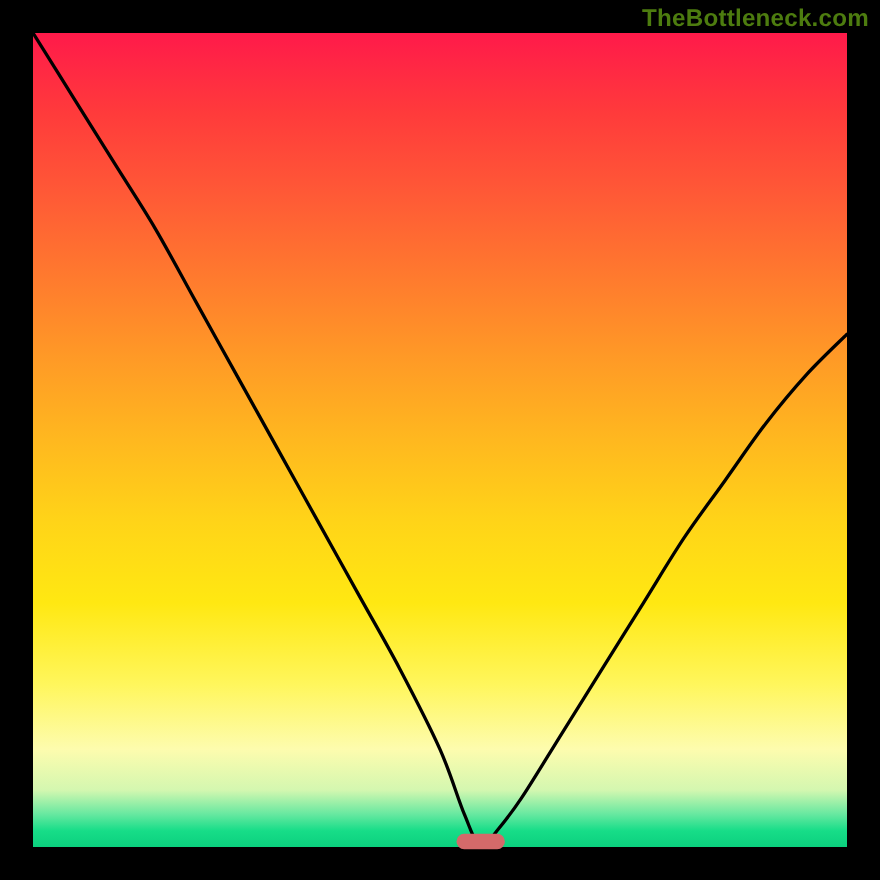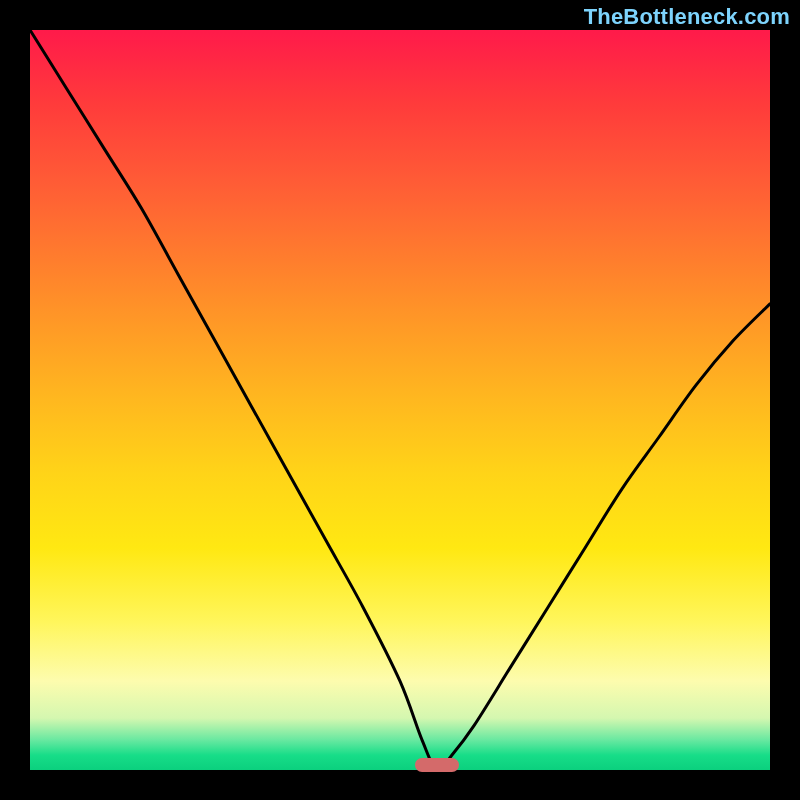--- a/index.html
+++ b/index.html
@@ -41,21 +41,21 @@
       #0bd07e 100%
     );
   }
   .watermark {
     position: absolute;
     top: 4px;
     right: 10px;
     font-family: Arial, Helvetica, sans-serif;
     font-size: 22px;
     font-weight: 600;
-    color: #7dd3fc;
+    color: #4d7c0f;
     letter-spacing: 0.2px;
   }
   svg.curve {
     position: absolute;
     top: 0;
     left: 0;
     width: 740px;
     height: 740px;
   }
   .marker {

